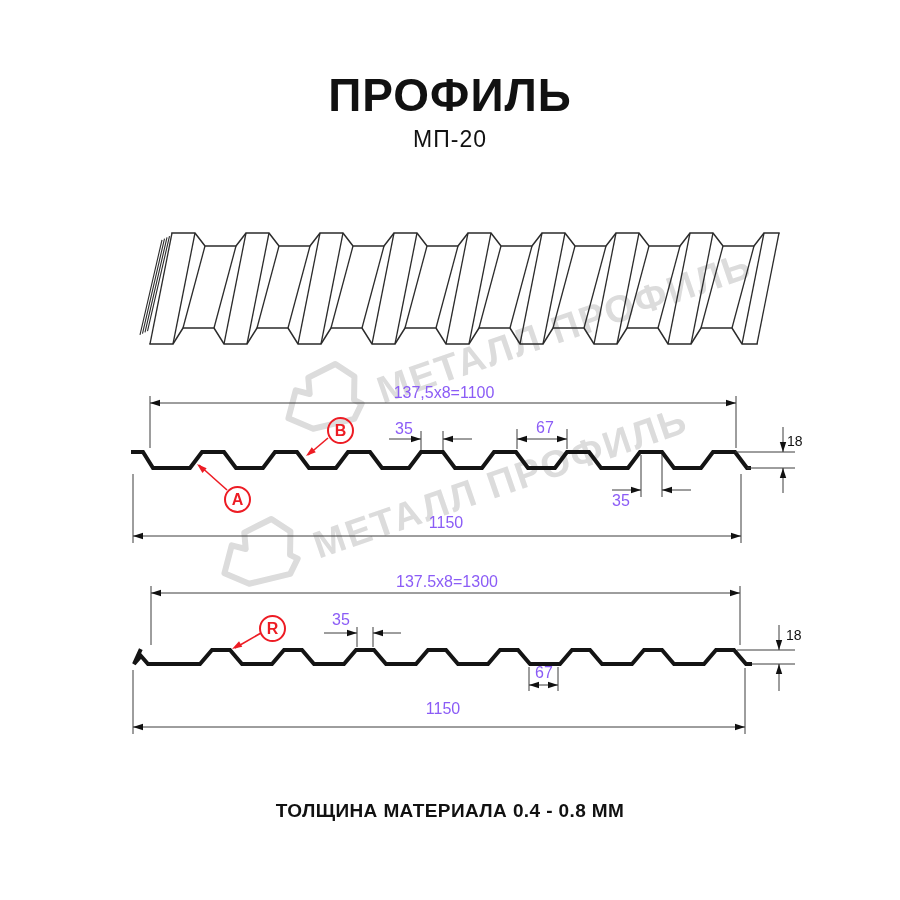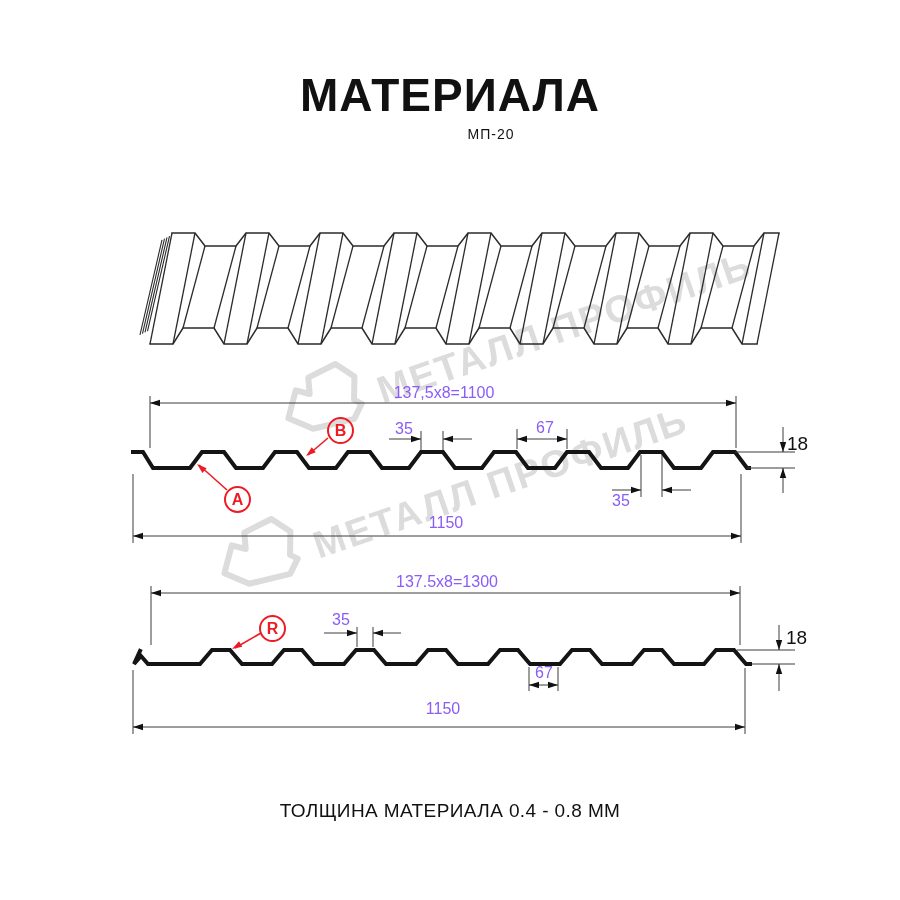--- a/index.html
+++ b/index.html
@@ -1,31 +1,31 @@
 <!DOCTYPE html>
 <html><head>
 <meta charset="utf-8">
 <style>
   html,body{margin:0;padding:0;background:#fff;}
   .page{position:relative;width:900px;height:900px;background:#fff;overflow:hidden;
         font-family:"Liberation Sans",sans-serif;color:#111;}
   .title{position:absolute;left:450px;top:68px;transform:translateX(-50%);
          font-size:46px;font-weight:800;letter-spacing:1px;white-space:nowrap;z-index:3;}
   .subtitle{position:absolute;left:450px;top:126px;transform:translateX(-50%);
-         font-size:14px;font-weight:500;letter-spacing:1px;white-space:nowrap;z-index:3;margin-left:41px;}
+         font-size:23px;font-weight:500;letter-spacing:1px;white-space:nowrap;z-index:3;}
   .footer{position:absolute;left:450px;top:800px;transform:translateX(-50%);
-         font-size:19px;font-weight:400;letter-spacing:.4px;white-space:nowrap;z-index:3;}
+         font-size:19px;font-weight:700;letter-spacing:.4px;white-space:nowrap;z-index:3;}
   .wm{position:absolute;display:flex;align-items:flex-end;gap:14px;z-index:1;
       color:#dcdcdc;font-weight:700;font-size:38px;letter-spacing:2px;white-space:nowrap;}
   .wm1{left:269px;top:300px;transform:rotate(-19deg);}
   .wm2{left:205px;top:455px;transform:rotate(-19deg);}
   #drawing{position:absolute;left:0;top:0;z-index:2;pointer-events:none;}
   .dim{position:absolute;font-size:16px;color:#8b5cf6;transform:translateX(-50%);
        white-space:nowrap;z-index:3;background:transparent;}
-  .dim-l{position:absolute;font-size:19px;color:#111;white-space:nowrap;z-index:3;text-align:center;}
+  .dim-l{position:absolute;font-size:14px;color:#111;white-space:nowrap;z-index:3;text-align:center;}
   .badge{position:absolute;width:23px;height:23px;border:2px solid #ed1c24;border-radius:50%;
          color:#ed1c24;font-size:16px;font-weight:600;display:flex;align-items:center;
          justify-content:center;z-index:3;background:transparent;}
 </style>
 </head>
 <body>
 
 <div class="page">
 
   <div class="wm wm1">
@@ -145,21 +145,21 @@
       <path d="M0,0 L-10,3.2 L-10,-3.2 Z" fill="#111" transform="translate(779,664) rotate(-90)"></path>
       <line x1="133" y1="670" x2="133" y2="734" stroke="#3c3c3c" stroke-width="1"></line>
       <line x1="745" y1="668" x2="745" y2="734" stroke="#3c3c3c" stroke-width="1"></line>
       <line x1="133" y1="727" x2="745" y2="727" stroke="#3c3c3c" stroke-width="1"></line>
       <path d="M0,0 L-10,3.2 L-10,-3.2 Z" fill="#111" transform="translate(133,727) rotate(180)"></path>
       <path d="M0,0 L-10,3.2 L-10,-3.2 Z" fill="#111" transform="translate(745,727) rotate(0)"></path>
       <line x1="261" y1="633" x2="235" y2="648" stroke="#ed1c24" stroke-width="1.6"></line>
       <path d="M0,0 L-10,3.2 L-10,-3.2 Z" fill="#ed1c24" transform="translate(232,649) rotate(150)"></path>
     </svg>
 
-  <div class="title">МАТЕРИАЛА</div>
+  <div class="title">ПРОФИЛЬ</div>
   <div class="subtitle">МП-20</div>
 
   <div class="dim" style="left:444px;top:384px;">137,5x8=1100</div>
   <div class="dim" style="left:404px;top:420px;">35</div>
   <div class="dim" style="left:545px;top:419px;">67</div>
   <div class="dim-l" style="left:787px;top:433px;">18</div>
   <div class="dim" style="left:621px;top:492px;">35</div>
   <div class="dim" style="left:446px;top:514px;">1150</div>
 
   <div class="dim" style="left:447px;top:573px;">137.5x8=1300</div>

